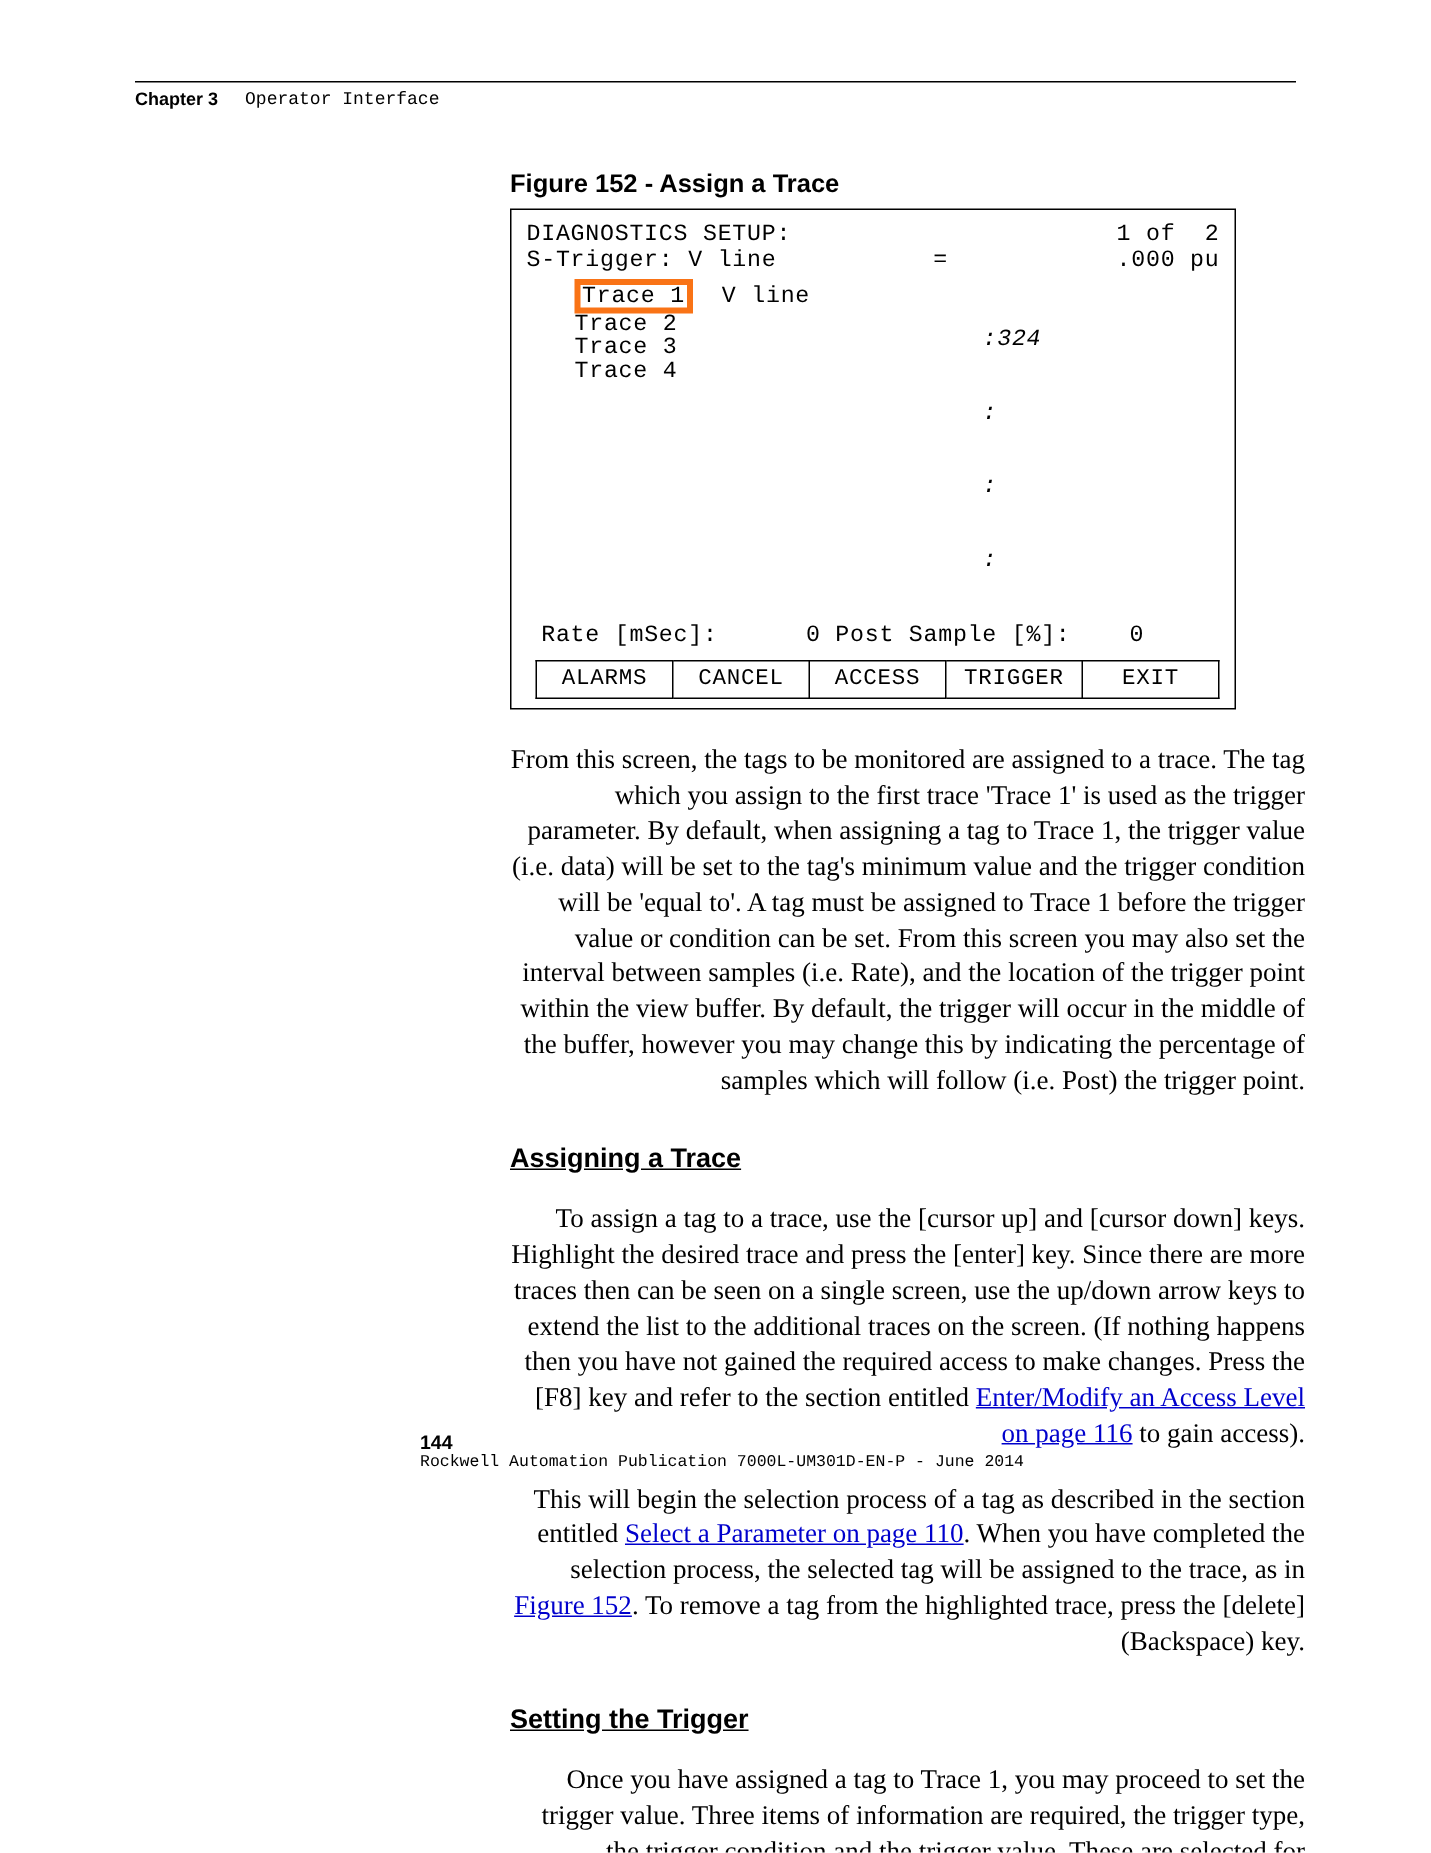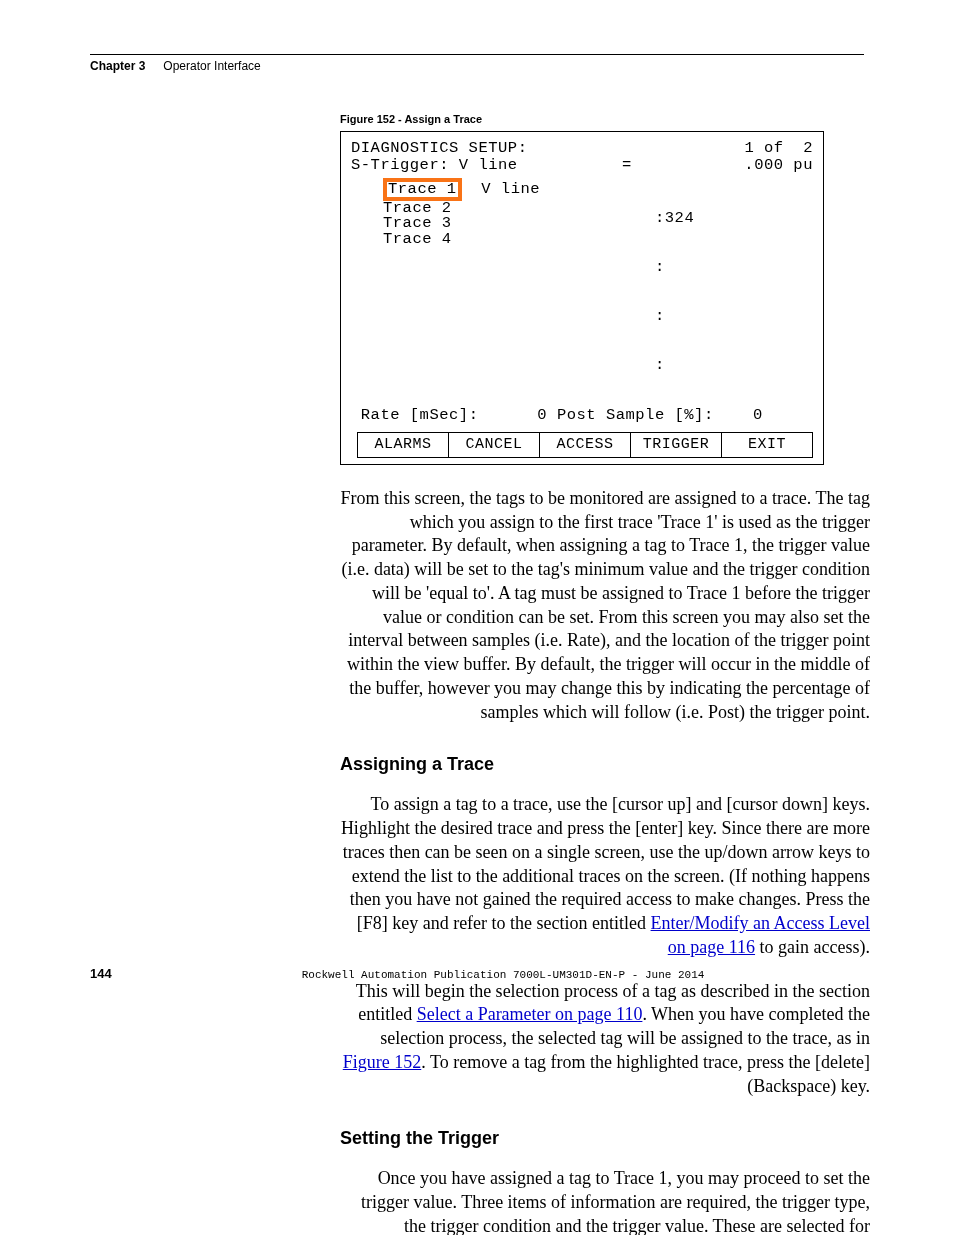--- a/index.html
+++ b/index.html
@@ -25,29 +25,29 @@
     margin-bottom: 4px;
   }
   .header-row {
     display: flex;
     gap: 18px;
     font-size: 12px;
     line-height: 1.2;
     margin-bottom: 40px;
   }
   .header-chapter { font-family: Arial, Helvetica, sans-serif; font-weight: bold; }
-  .header-title { font-family: Liberation Sans, sans-serif; }
+  .header-title { font-family: Liberation Mono, monospace; }
   .content-col {
     margin-left: 250px;
     width: 530px;
   }
   .fig-caption {
     font-family: Arial, Helvetica, sans-serif;
     font-weight: bold;
-    font-size: 11px;
+    font-size: 17px;
     margin-bottom: 6px;
   }
   
   .terminal-wrap {
     border: 1px solid #000;
     padding: 8px 10px 6px 10px;
     width: 484px;
     box-sizing: border-box;
     font-family: "Courier New", monospace;
     font-size: 15.5px;
@@ -86,29 +86,31 @@
     line-height: 1.32;
     margin-bottom: 20px;
     text-align: right;
   }
   .h2 {
     font-family: Arial, Helvetica, sans-serif;
     font-weight: bold;
     font-size: 18px;
     margin-top: 30px;
     margin-bottom: 16px;
+    text-decoration: underline;
   }
   a.link { color: #0000cc; text-decoration: underline; }
   .footer {
     position: absolute;
     bottom: 40px;
     left: 90px;
     right: 90px;
     display: flex;
     align-items: baseline;
+    flex-direction: column;
   }
   .page-num {
     font-family: Arial, Helvetica, sans-serif;
     font-weight: bold;
     font-size: 13px;
   }
   .pub {
     font-family: Liberation Mono, monospace;
     font-size: 11px;
     margin-left: 190px;
@@ -140,21 +142,21 @@
         <span>.000 pu</span>
       </div>
 
       <div style="display:flex; justify-content:space-between; align-items:flex-start;">
         <div class="trace-block">
           <div class="trace-line"><span class="highlight">Trace 1</span><span>  <span>V line</span></span></div>
           <div class="trace-line">Trace 2</div>
           <div class="trace-line">Trace 3</div>
           <div class="trace-line">Trace 4</div>
         </div>
-        <div style="margin-top:4px; margin-right:60px; white-space:pre;">
+        <div style="margin-top:4px; margin-right:60px; white-space:pre;font-style:italic;">
           <div class="trace-line"><span>:<span>324</span></span></div>
           <div class="trace-line">:</div>
           <div class="trace-line">:</div>
           <div class="trace-line">:</div>
         </div>
       </div>
 
       <div class="term-subrow"> <span>Rate [mSec]:</span>      <span>0</span> <span>Post Sample [%]:</span>    <span>0</span></div>
 
       <table class="fkey-grid">

